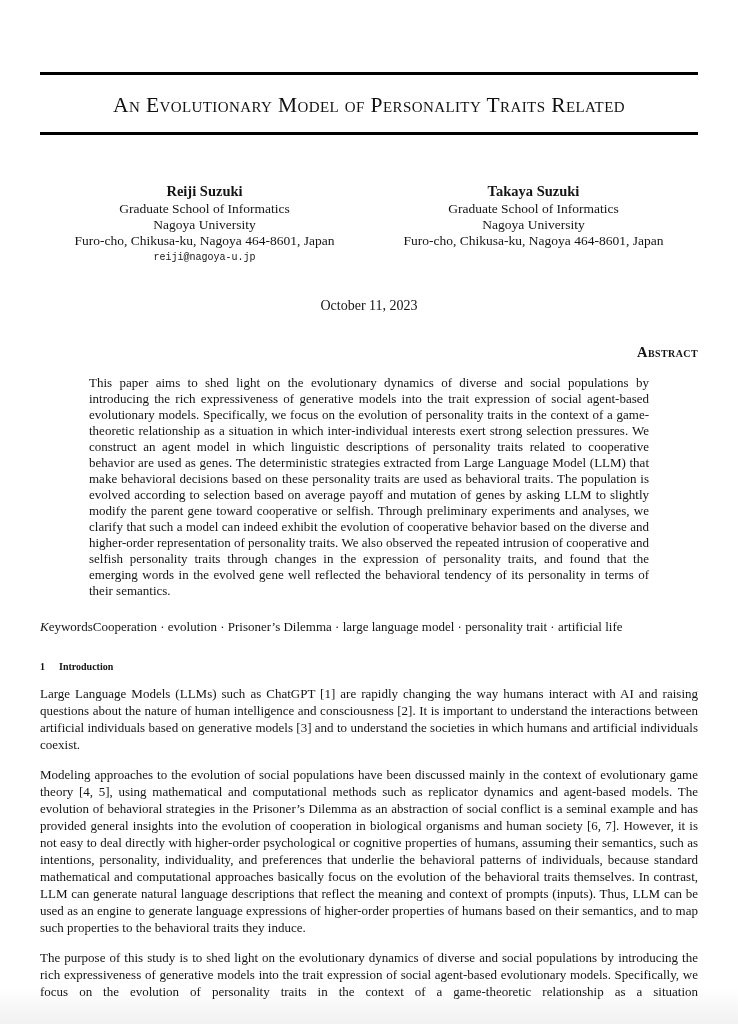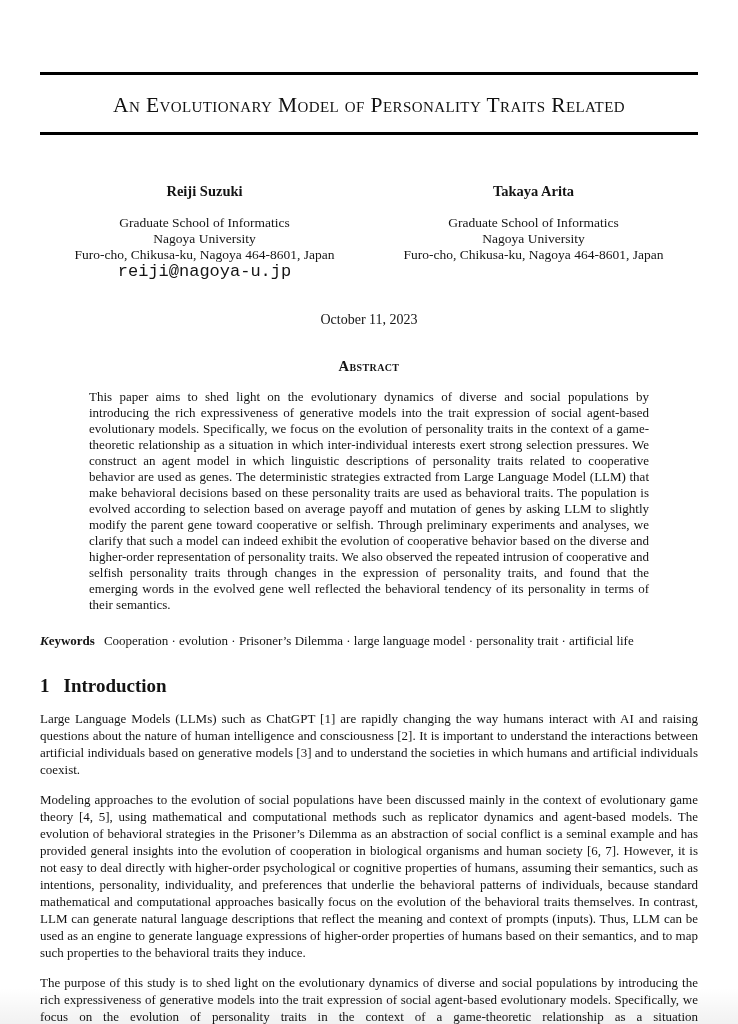--- a/index.html
+++ b/index.html
@@ -44,61 +44,60 @@
   }
   .author {
     width: 50%;
     text-align: center;
     font-size: 13.5px;
     line-height: 16px;
   }
   .author-name {
     font-weight: bold;
     font-size: 14.5px;
-    margin-bottom: 16px;
+    margin-bottom: 2px;
   }
   .author-email {
     font-family: "Liberation Mono", "DejaVu Sans Mono", monospace;
-    font-size: 17px;
+    font-size: 10px;
     margin-top: 1px;
   }
   .date {
     text-align: center;
     margin-top: 32px;
     font-size: 14px;
   }
   .abstract-heading {
-    text-align: center;
+    text-align: right;
     margin-top: 30px;
     font-variant: small-caps;
     font-weight: bold;
     font-size: 14.5px;
     letter-spacing: 0.4px;
   }
   .abstract-body {
     width: 560px;
     margin: 14px auto 0 auto;
     text-align: justify;
     font-size: 13px;
     line-height: 16px;
   }
   .keywords {
     margin: 20px 0 0 0;
     font-size: 13px;
     line-height: 15px;
   }
   .kw-label {
     display: inline-block;
-    font-weight: bold;
-    margin-right: 9px;
+    font-weight: normal;
   }
   .kw-label::first-letter { font-style: italic; }
   .section-heading {
     margin: 27px 0 0 0;
-    font-size: 19px;
+    font-size: 10px;
     font-weight: bold;
   }
   .section-number { margin-right: 14px; }
   .body-par {
     margin: 13px 0 0 0;
     text-align: justify;
     font-size: 13px;
     line-height: 17px;
   }
   .body-par.continues { text-align-last: justify; }
@@ -127,21 +126,21 @@
 
   <div class="authors">
     <div class="author">
       <div class="author-name">Reiji Suzuki</div>
       <div class="author-affil">Graduate School of Informatics</div>
       <div class="author-affil">Nagoya University</div>
       <div class="author-affil">Furo-cho, Chikusa-ku, Nagoya 464-8601, Japan</div>
       <div class="author-email">reiji@nagoya-u.jp</div>
     </div>
     <div class="author">
-      <div class="author-name">Takaya Arita</div>
+      <div class="author-name">Takaya Suzuki</div>
       <div class="author-affil">Graduate School of Informatics</div>
       <div class="author-affil">Nagoya University</div>
       <div class="author-affil">Furo-cho, Chikusa-ku, Nagoya 464-8601, Japan</div>
     </div>
   </div>
 
   <div class="date">October 11, 2023</div>
 
   <div class="abstract-heading">Abstract</div>
 

